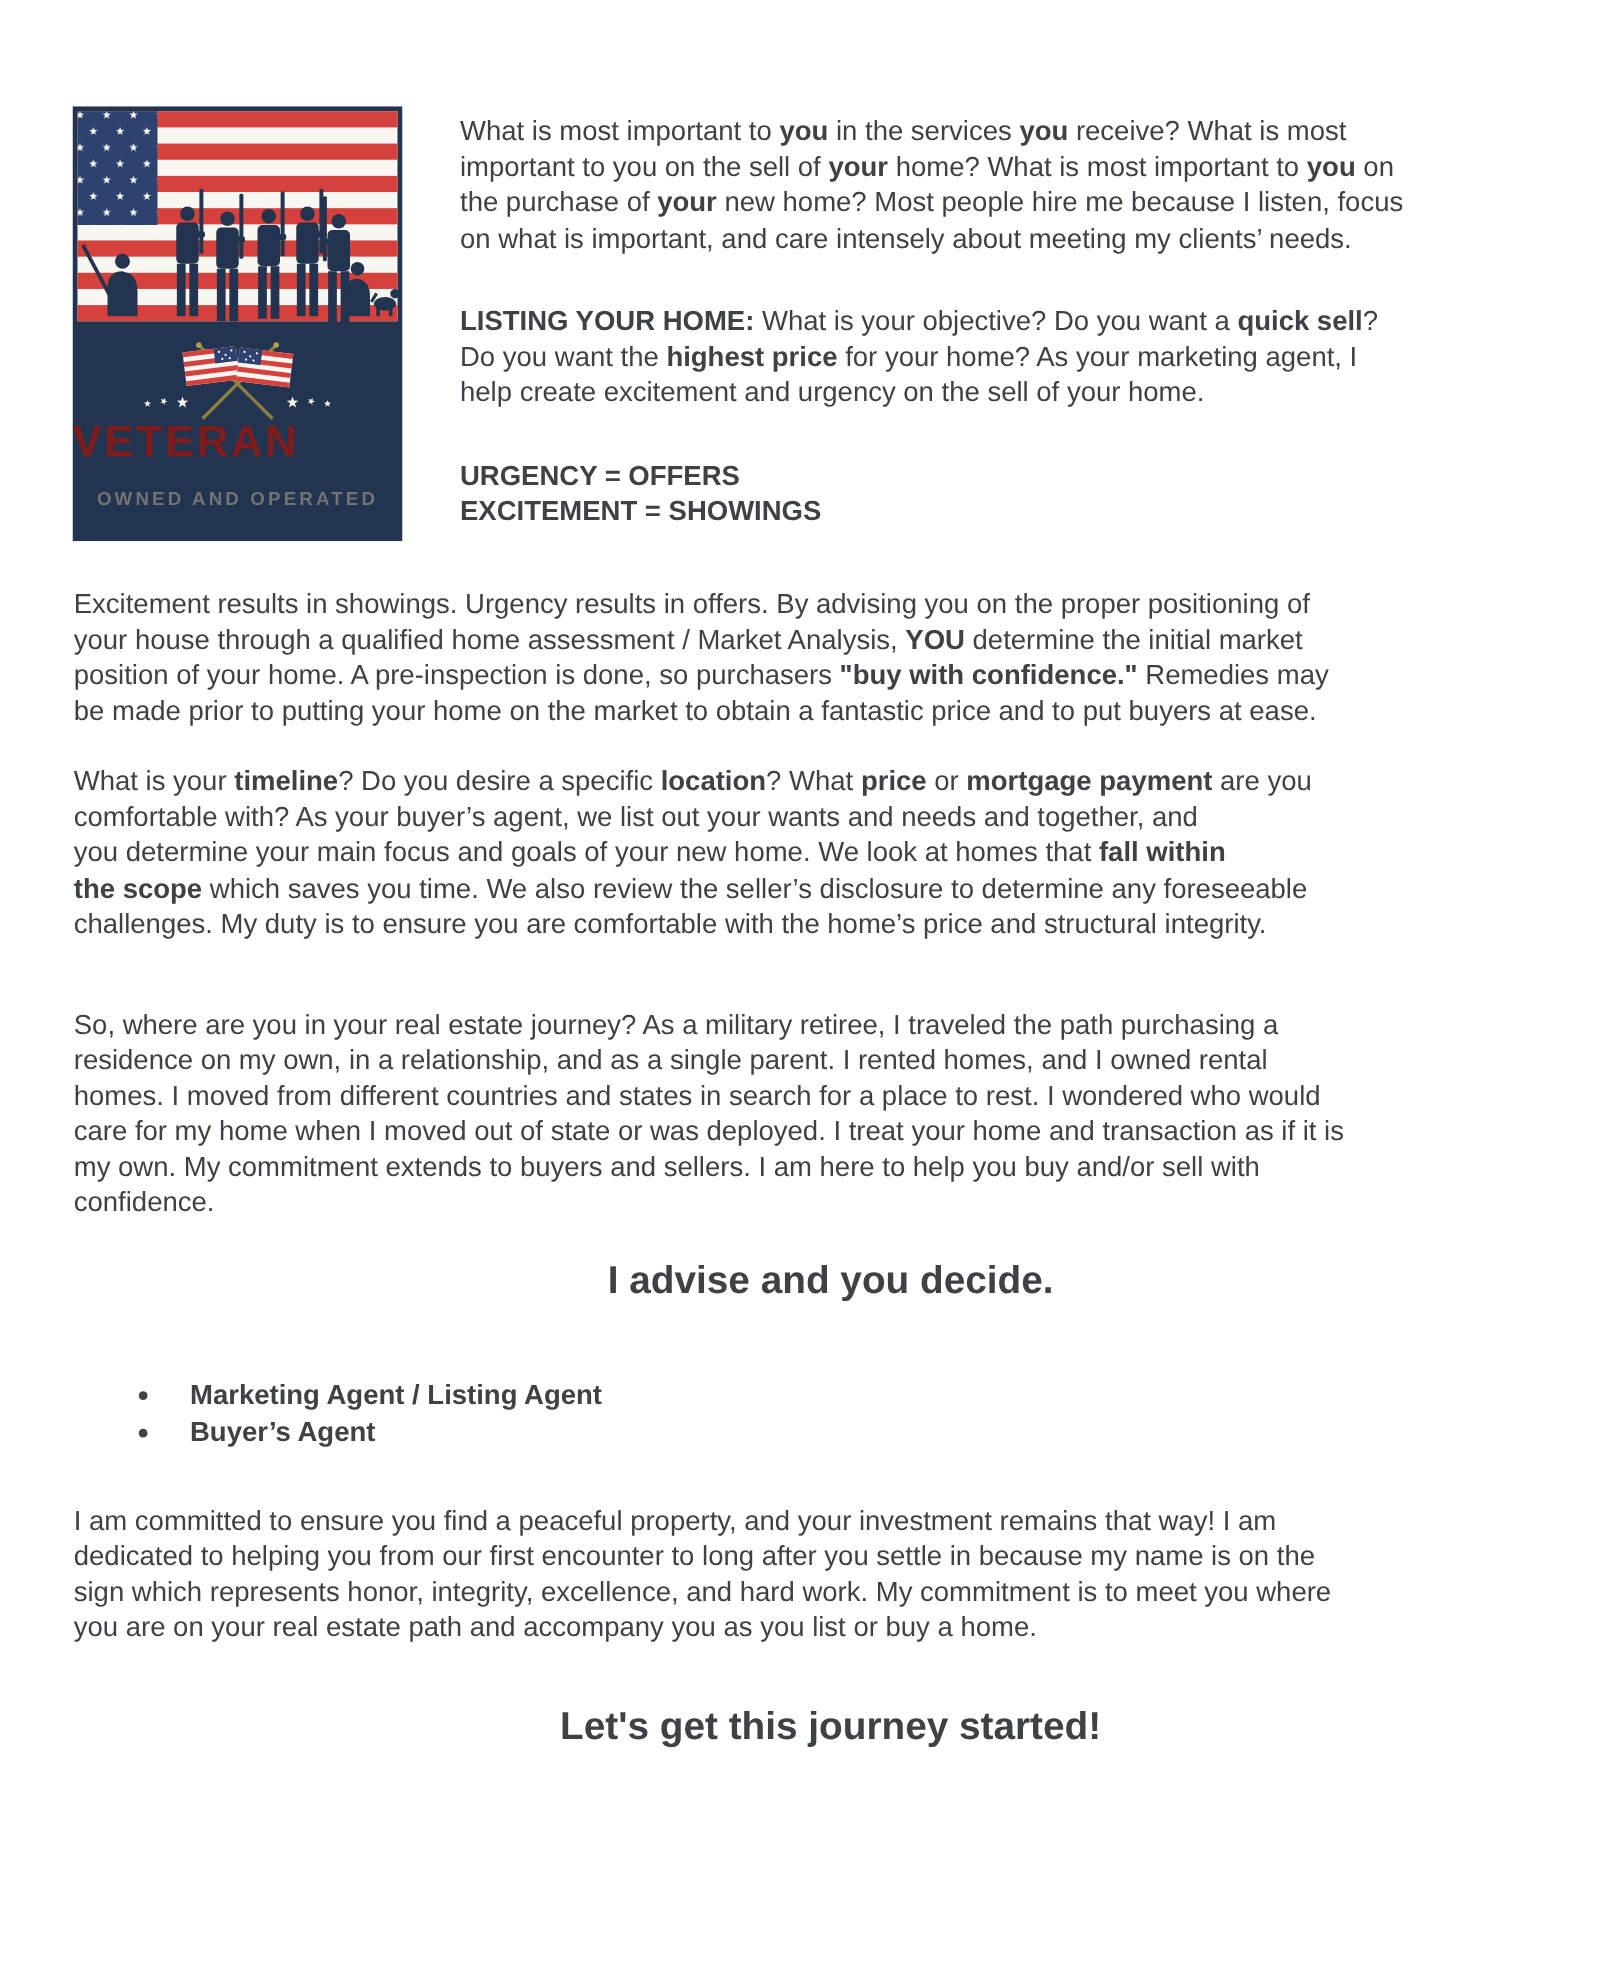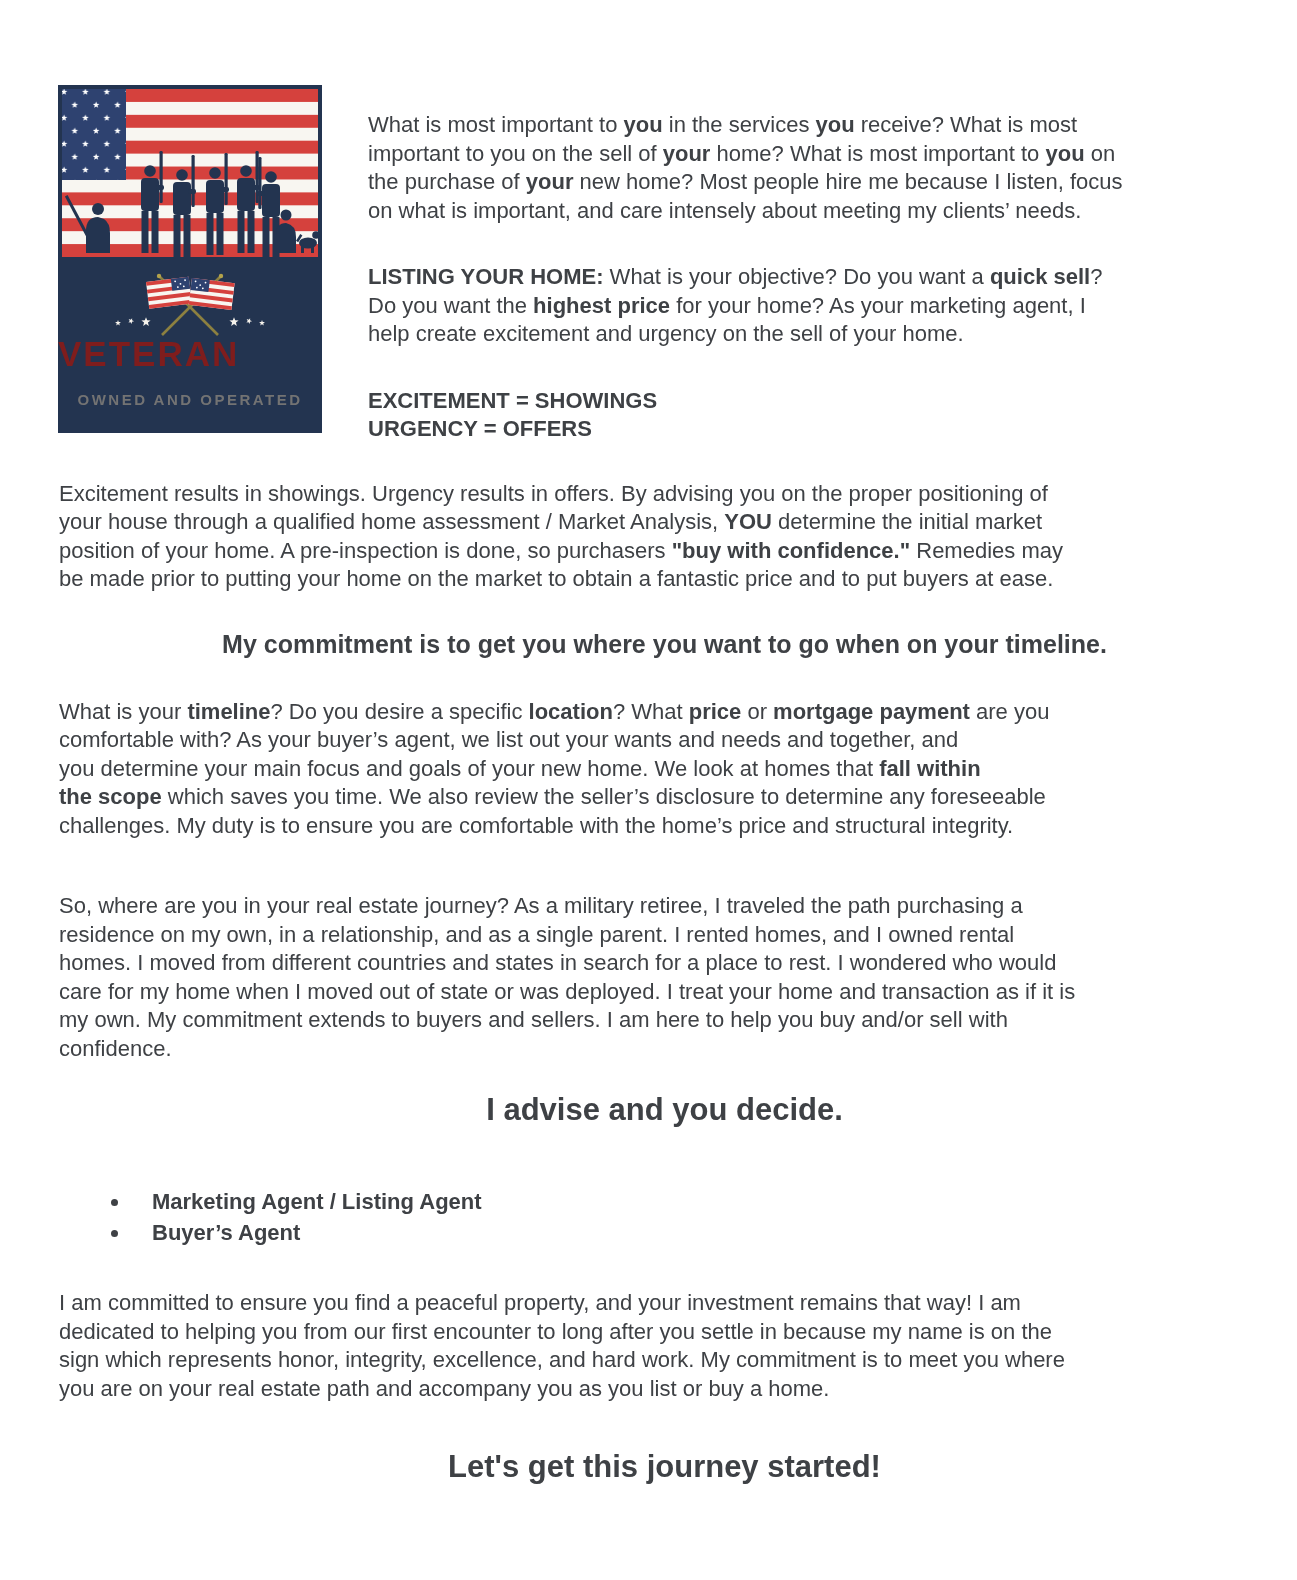--- a/index.html
+++ b/index.html
@@ -12,21 +12,21 @@
   .badge{position:relative;width:264px;height:348px;flex:none;}
   .badge svg{display:block;width:264px;height:348px;}
   .badge-title{
     position:absolute;left:0;top:251px;width:100%;text-align:left;
     font-weight:700;font-size:35px;line-height:36px;letter-spacing:2px;color:#7f1d1d;
   }
   .badge-subtitle{
     position:absolute;left:0;top:306px;width:100%;text-align:center;
     font-weight:700;font-size:15px;line-height:18px;letter-spacing:2.5px;color:#737373;
   }
-  .intro{padding:6px 0 0 46px;margin-top:20px;}
+  .intro{padding:6px 0 0 46px;}
   .rich{white-space:nowrap;margin:0 0 28px 0;}
   .intro .rich{margin-bottom:38px;}
   .equations{font-weight:700;white-space:nowrap;}
   .main{padding:36px 27px 65px 59px;}
   .h-mid{
     font-size:25px;line-height:32px;font-weight:700;text-align:center;
     margin:34px 0 38px 0;white-space:nowrap;
   }
   .h-big{
     font-size:31px;line-height:38px;font-weight:700;text-align:center;white-space:nowrap;
@@ -141,32 +141,31 @@
       </g>
     </svg>
     <div class="badge-title">VETERAN</div>
     <div class="badge-subtitle">OWNED AND OPERATED</div>
   </div>
 
   <div class="intro">
     <p class="rich"><span>What is most important to </span><span style="font-weight: 700;">you</span><span> in the services </span><span style="font-weight: 700;">you</span><span> receive? What is most</span><br><span>important to you on the sell of </span><span style="font-weight: 700;">your</span><span> home? What is most important to </span><span style="font-weight: 700;">you</span><span> on</span><br><span>the purchase of </span><span style="font-weight: 700;">your</span><span> new home? Most people hire me because I listen, focus</span><br><span>on what is important, and care intensely about meeting my clients’ needs.</span></p>
     <p class="rich"><span style="font-weight: 700;">LISTING YOUR HOME:</span><span> What is your objective? Do you want a </span><span style="font-weight: 700;">quick sell</span><span>?</span><br><span>Do you want the </span><span style="font-weight: 700;">highest price</span><span> for your home? As your marketing agent, I</span><br><span>help create excitement and urgency on the sell of your home.</span></p>
     <div class="equations">
+      <div>URGENCY = OFFERS</div>
       <div>EXCITEMENT = SHOWINGS</div>
-      <div>URGENCY = OFFERS</div>
     </div>
   </div>
 
 </div>
 
 <div class="main">
 
   <p class="rich"><span>Excitement results in showings. Urgency results in offers. By advising you on the proper positioning of</span><br><span>your house through a qualified home assessment / Market Analysis, </span><span style="font-weight: 700;">YOU</span><span> determine the initial market</span><br><span>position of your home. A pre-inspection is done, so purchasers </span><span style="font-weight: 700;">"buy with confidence."</span><span> Remedies may</span><br><span>be made prior to putting your home on the market to obtain a fantastic price and to put buyers at ease.</span></p>
 
-  <div class="h-mid">My commitment is to get you where you want to go when on your timeline.</div>
 
   <p class="rich"><span>What is your </span><span style="font-weight: 700;">timeline</span><span>? Do you desire a specific </span><span style="font-weight: 700;">location</span><span>? What </span><span style="font-weight: 700;">price</span><span> or </span><span style="font-weight: 700;">mortgage payment</span><span> are you</span><br><span>comfortable with? As your buyer’s agent, we list out your wants and needs and together, and</span><br><span>you determine your main focus and goals of your new home. We look at homes that </span><span style="font-weight: 700;">fall within</span><br><span style="font-weight: 700;">the scope</span><span> which saves you time. We also review the seller’s disclosure to determine any foreseeable</span><br><span>challenges. My duty is to ensure you are comfortable with the home’s price and structural integrity.</span></p>
 
   <p class="rich" style="margin-top:52px"><span>So, where are you in your real estate journey? As a military retiree, I traveled the path purchasing a</span><br><span>residence on my own, in a relationship, and as a single parent. I rented homes, and I owned rental</span><br><span>homes. I moved from different countries and states in search for a place to rest. I wondered who would</span><br><span>care for my home when I moved out of state or was deployed. I treat your home and transaction as if it is</span><br><span>my own. My commitment extends to buyers and sellers. I am here to help you buy and/or sell with</span><br><span>confidence.</span></p>
 
   <div class="h-big" id="advise">I advise and you decide.</div>
 
 
   <ul class="bullets">
     <li>Marketing Agent / Listing Agent</li>

